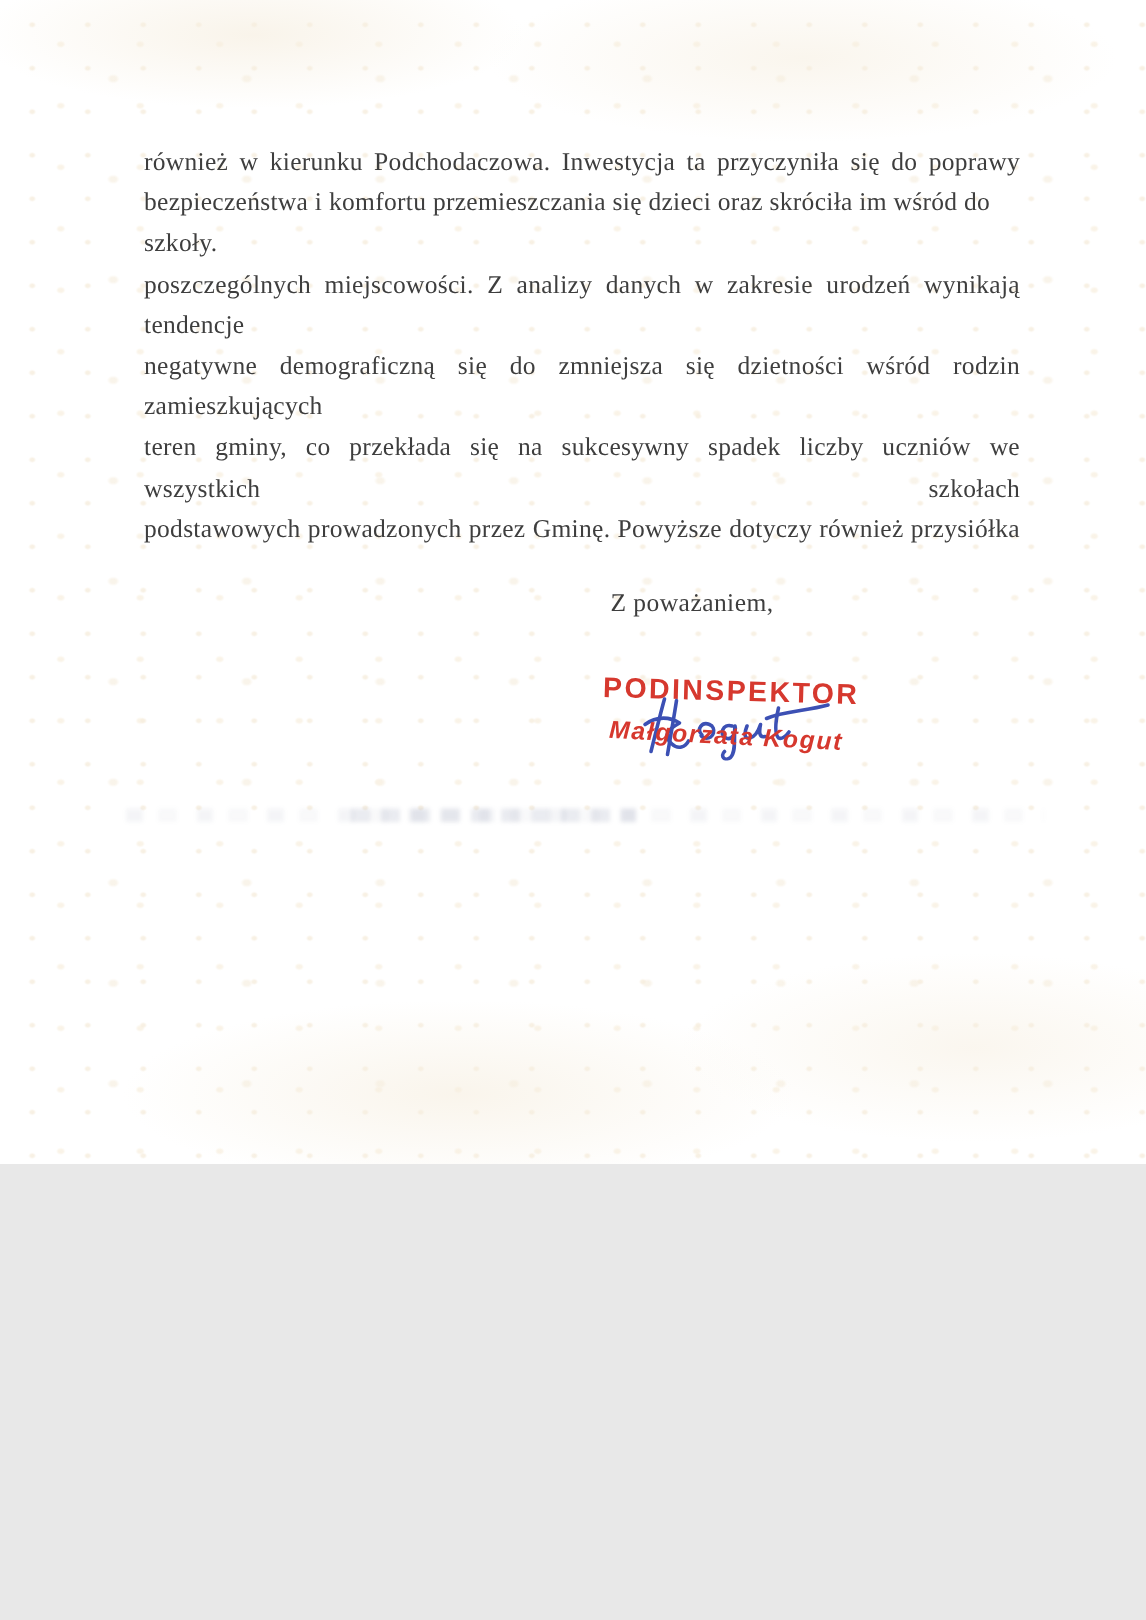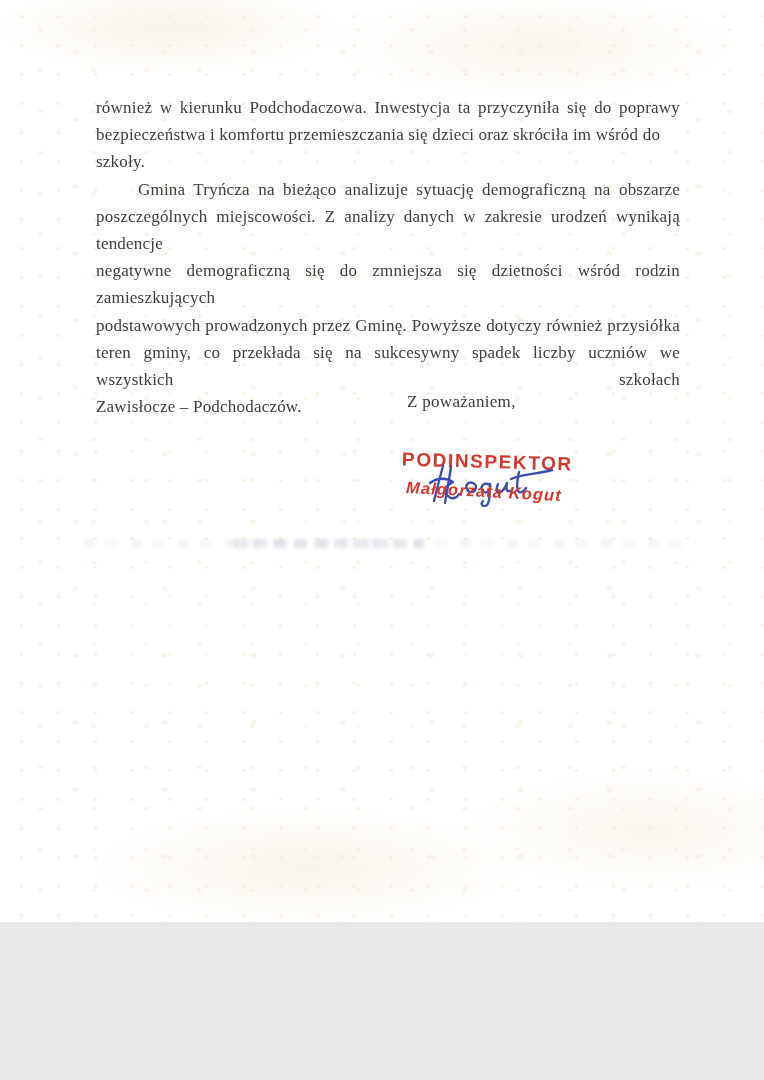--- a/index.html
+++ b/index.html
@@ -1,19 +1,19 @@
 <!DOCTYPE html>
 <html style="--paper: #ffffff; --text: #3e3e3e; --stamp-red: #d6382e; --signature-blue: #3c50b4;"><head>
 <meta charset="utf-8">
 <style>
   html, body { margin: 0; padding: 0; background: #e8e8e8; }
   .page {
     position: relative;
     width: 764px;
-    height: 922px;
+    height: 776px;
     margin: 0 auto;
     background: var(--paper, #ffffff);
     overflow: hidden;
     font-family: "Liberation Serif", serif;
   }
   
   .page::before {
     content: "";
     position: absolute;
     inset: 0;
@@ -108,26 +108,24 @@
   }
 </style>
 </head>
 <body>
 
 <div class="page">
 
   <div class="body-text">
     <span class="line just">również w kierunku Podchodaczowa. Inwestycja ta przyczyniła się do poprawy</span>
     <span class="line">bezpieczeństwa  i komfortu przemieszczania się dzieci oraz skróciła im wśród do szkoły.</span>
-    <span class="line just indent">Gmina Tryńcza na bieżąco analizuje sytuację demograficzną na obszarze</span>
     <span class="line just">poszczególnych miejscowości. Z analizy danych w zakresie urodzeń wynikają tendencje</span>
     <span class="line just">negatywne demograficzną się do zmniejsza się dzietności wśród rodzin zamieszkujących</span>
+    <span class="line just">teren gminy, co przekłada się na sukcesywny spadek liczby uczniów we wszystkich szkołach</span>
     <span class="line just">podstawowych prowadzonych przez Gminę. Powyższe dotyczy również przysiółka</span>
-    <span class="line just">teren gminy, co przekłada się na sukcesywny spadek liczby uczniów we wszystkich szkołach</span>
-    <span class="line">Zawisłocze – Podchodaczów.</span>
   </div>
 
   <div class="closing">Z poważaniem,</div>
 
   <div class="stamp">
     <div class="stamp-title">PODINSPEKTOR</div>
 
     <svg class="signature-svg" width="130" height="46" viewBox="0 0 130 46" aria-label="signature">
 
       <path d="M8 40 C11 28 15 12 17 5"></path>

